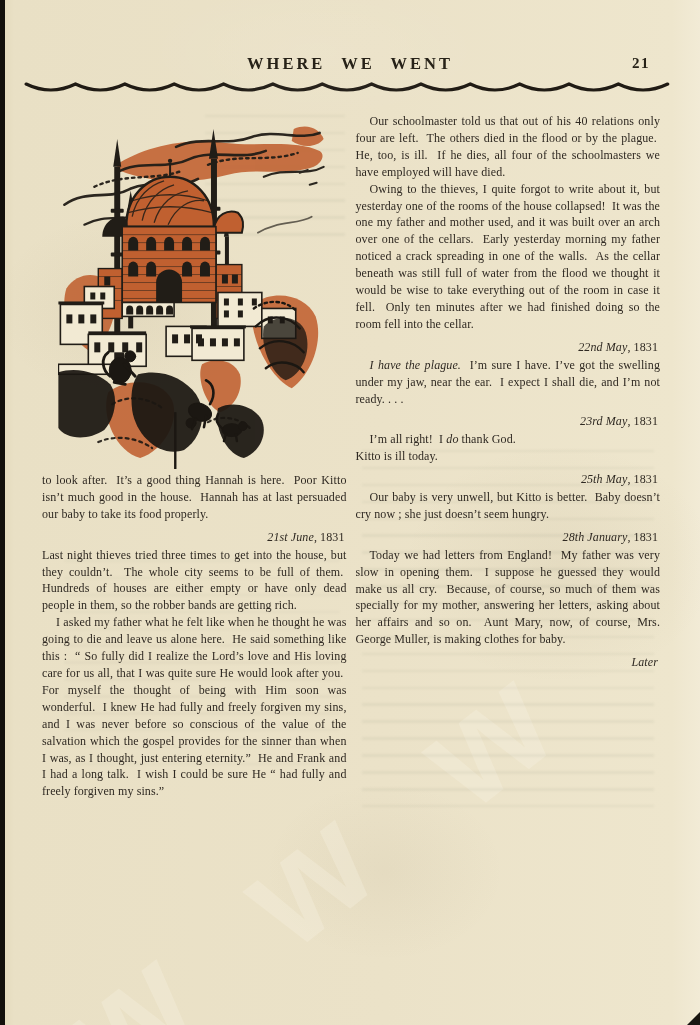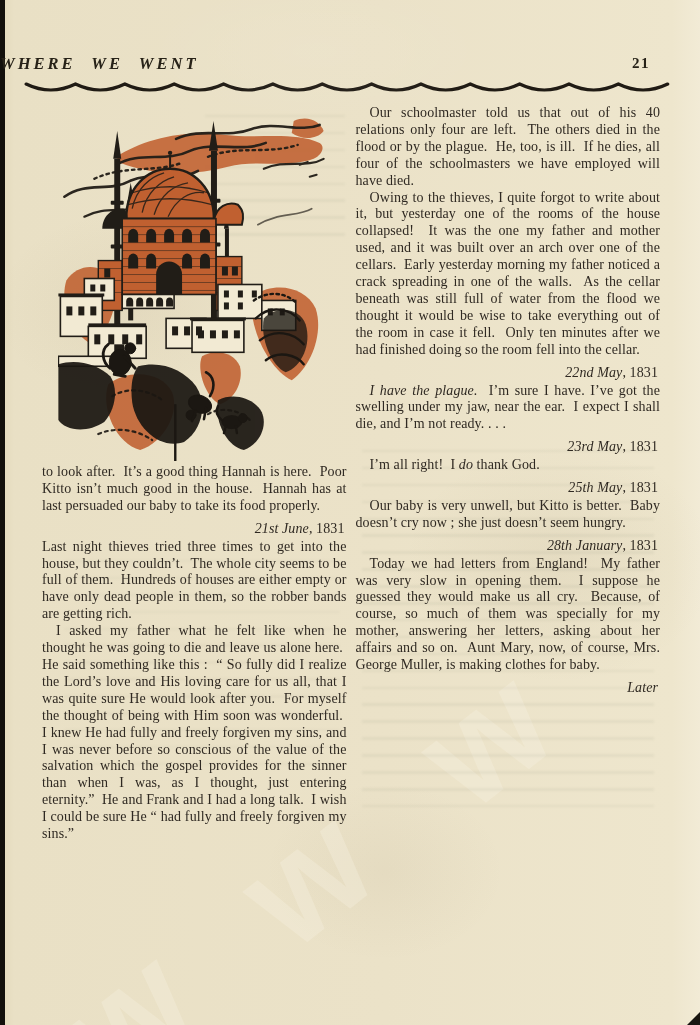--- a/index.html
+++ b/index.html
@@ -19,27 +19,27 @@
   .watermark{position:absolute;top:985px;left:28px;transform:rotate(-38deg);transform-origin:0 0;
              font-family:"Liberation Sans",sans-serif;font-weight:700;font-size:150px;
              letter-spacing:110px;color:#f8f3e4;opacity:.32;pointer-events:none;white-space:nowrap;}
   .ghost{position:absolute;pointer-events:none;filter:blur(1.2px);opacity:.55;
          background:repeating-linear-gradient(180deg, rgba(108,116,94,.14) 0 2.5px, rgba(108,116,94,0) 2.5px 16.9px);}
   .g1{left:205px;top:115px;width:140px;height:135px;}
   .g2{left:362px;top:450px;width:292px;height:370px;}
   .g3{left:64px;top:560px;width:276px;height:220px;opacity:.35;}
 
   header{position:relative;padding-top:54px;}
-  .running-title{font-weight:700;font-size:16.5px;letter-spacing:3px;
-                 word-spacing:9px;color:#272218;font-style:italic;}
+  .running-title{text-align:center;font-weight:700;font-size:16.5px;letter-spacing:3px;
+                 word-spacing:9px;color:#272218;}
   .page-number{position:absolute;top:55px;right:50px;font-size:15px;font-weight:700;letter-spacing:1.5px;color:#272218;margin-left:28px;}
   .wave{display:block;margin:6px 21px 0;width:658px;height:15px;}
 
   .columns{display:flex;gap:9px;padding:10px 40px 0 42px;align-items:flex-start;position:relative;}
-  .col{width:50%;font-size:14px;line-height:16.9px;text-align:justify;letter-spacing:.1px;}
+  .col{width:50%;font-size:12px;line-height:16.9px;text-align:justify;letter-spacing:.1px;margin-top:8px;}
   p{margin:0;}
   .indent{text-indent:14px;}
   .date{text-align:right;margin:6px 2px 1px 0;}
   .date .i{font-style:italic;}
   em{font-style:italic;}
   figure{margin:0;}
   .illus{display:block;margin:0 0 3px 16px;}
 </style>
 </head>
 <body>
@@ -233,20 +233,21 @@
     <div class="col">
       <p class="indent">Our schoolmaster told us that out of his 40 relations only four are left.&nbsp; The others died in the flood or by the plague.&nbsp; He, too, is ill.&nbsp; If he dies, all four of the schoolmasters we have employed will have died.</p>
       <p class="indent">Owing to the thieves, I quite forgot to write about it, but yesterday one of the rooms of the house collapsed!&nbsp; It was the one my father and mother used, and it was built over an arch over one of the cellars.&nbsp; Early yesterday morning my father noticed a crack spreading in one of the walls.&nbsp; As the cellar beneath was still full of water from the flood we thought it would be wise to take everything out of the room in case it fell.&nbsp; Only ten minutes after we had finished doing so the room fell into the cellar.</p>
 
       <div class="date"><span class="i">22nd May</span><span>, 1831</span></div>
       <p class="indent"><em>I have the plague.</em><span>&nbsp; I’m sure I have. I’ve got the swelling under my jaw, near the ear.&nbsp; I expect I shall die, and I’m not ready. . . .</span></p>
 
       <div class="date"><span class="i">23rd May</span><span>, 1831</span></div>
       <p class="indent"><span>I’m all right!&nbsp; I&nbsp;</span><em>do</em><span>&nbsp;thank God.</span></p>
 
+      <p>Kitto is ill today.</p>
 
       <div class="date"><span class="i">25th May</span><span>, 1831</span></div>
       <p class="indent">Our baby is very unwell, but Kitto is better.&nbsp; Baby doesn’t cry now ; she just doesn’t seem hungry.</p>
 
       <div class="date"><span class="i">28th January</span><span>, 1831</span></div>
       <p class="indent">Today we had letters from England!&nbsp; My father was very slow in opening them.&nbsp; I suppose he guessed they would make us all cry.&nbsp; Because, of course, so much of them was specially for my mother, answering her letters, asking about her affairs and so on.&nbsp; Aunt Mary, now, of course, Mrs. George Muller, is making clothes for baby.</p>
 
       <div class="date"><span class="i">Later</span><span></span></div>
     </div>
 

